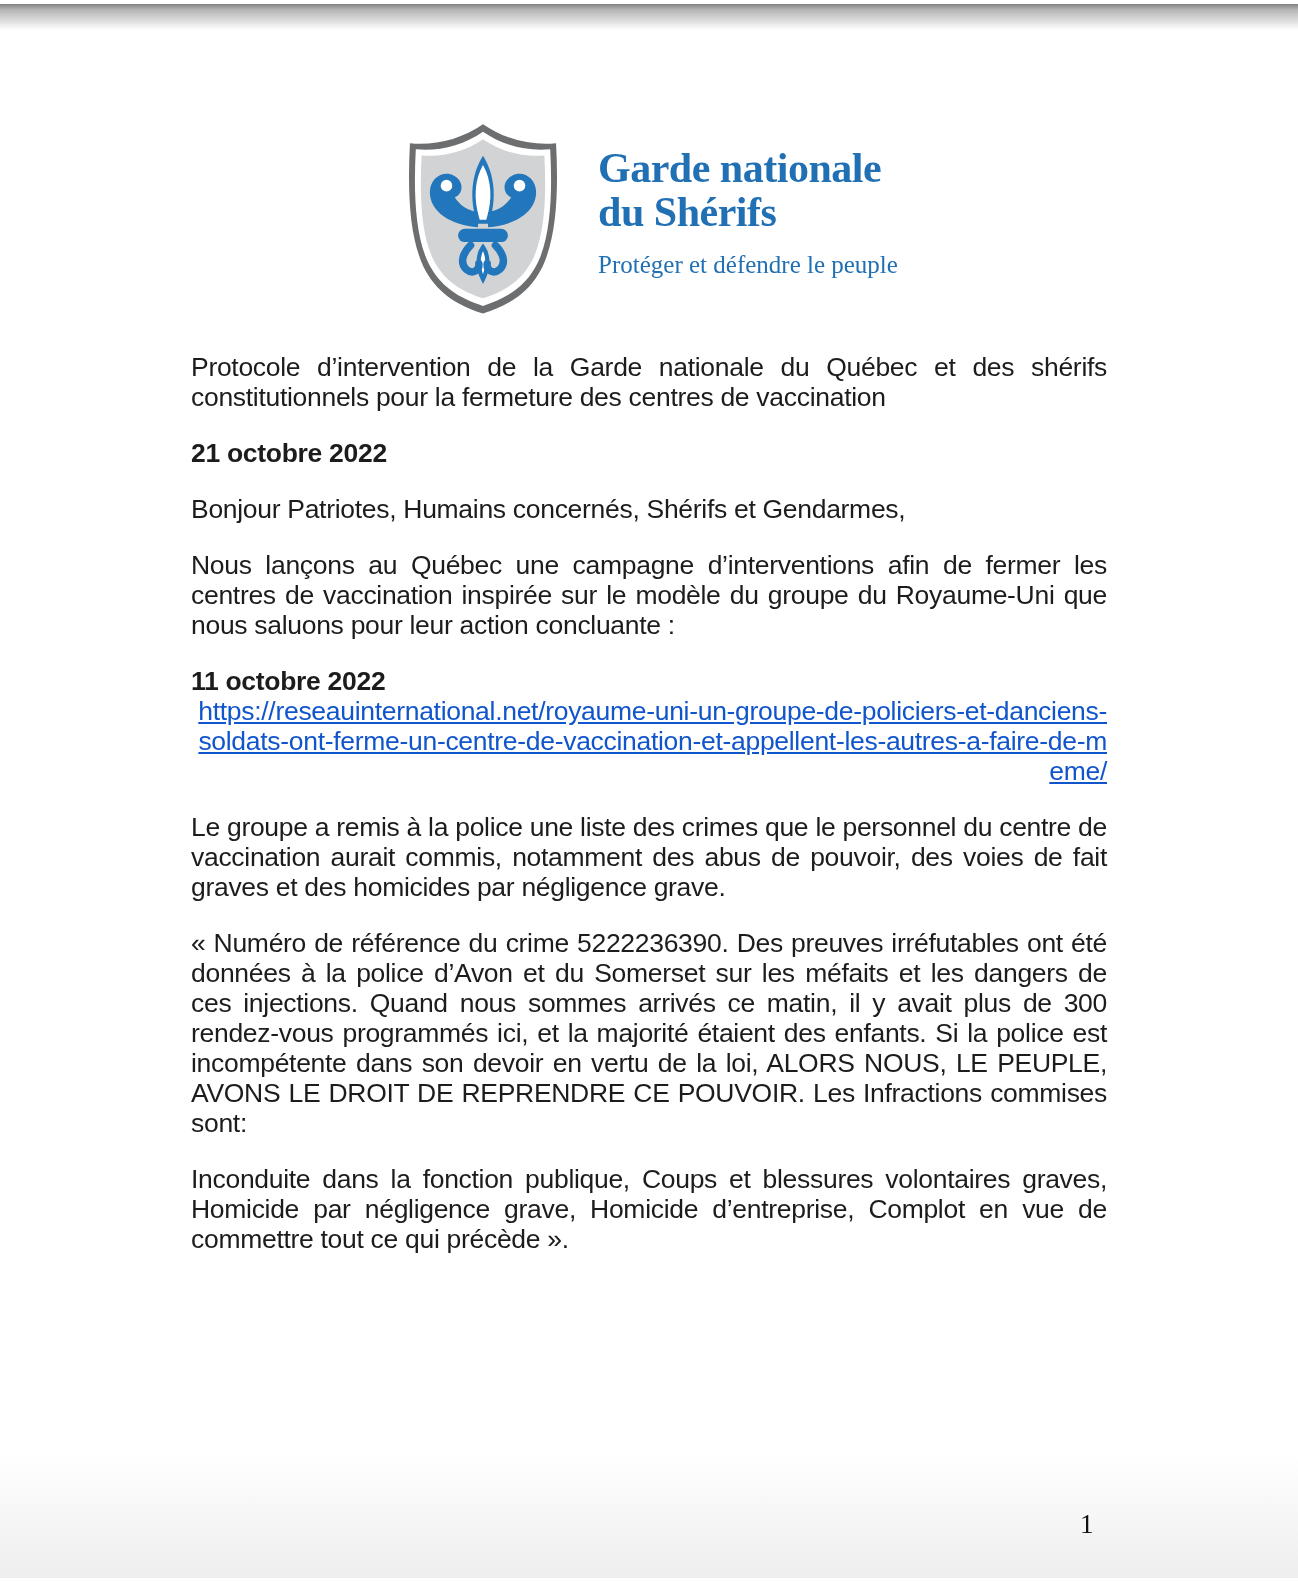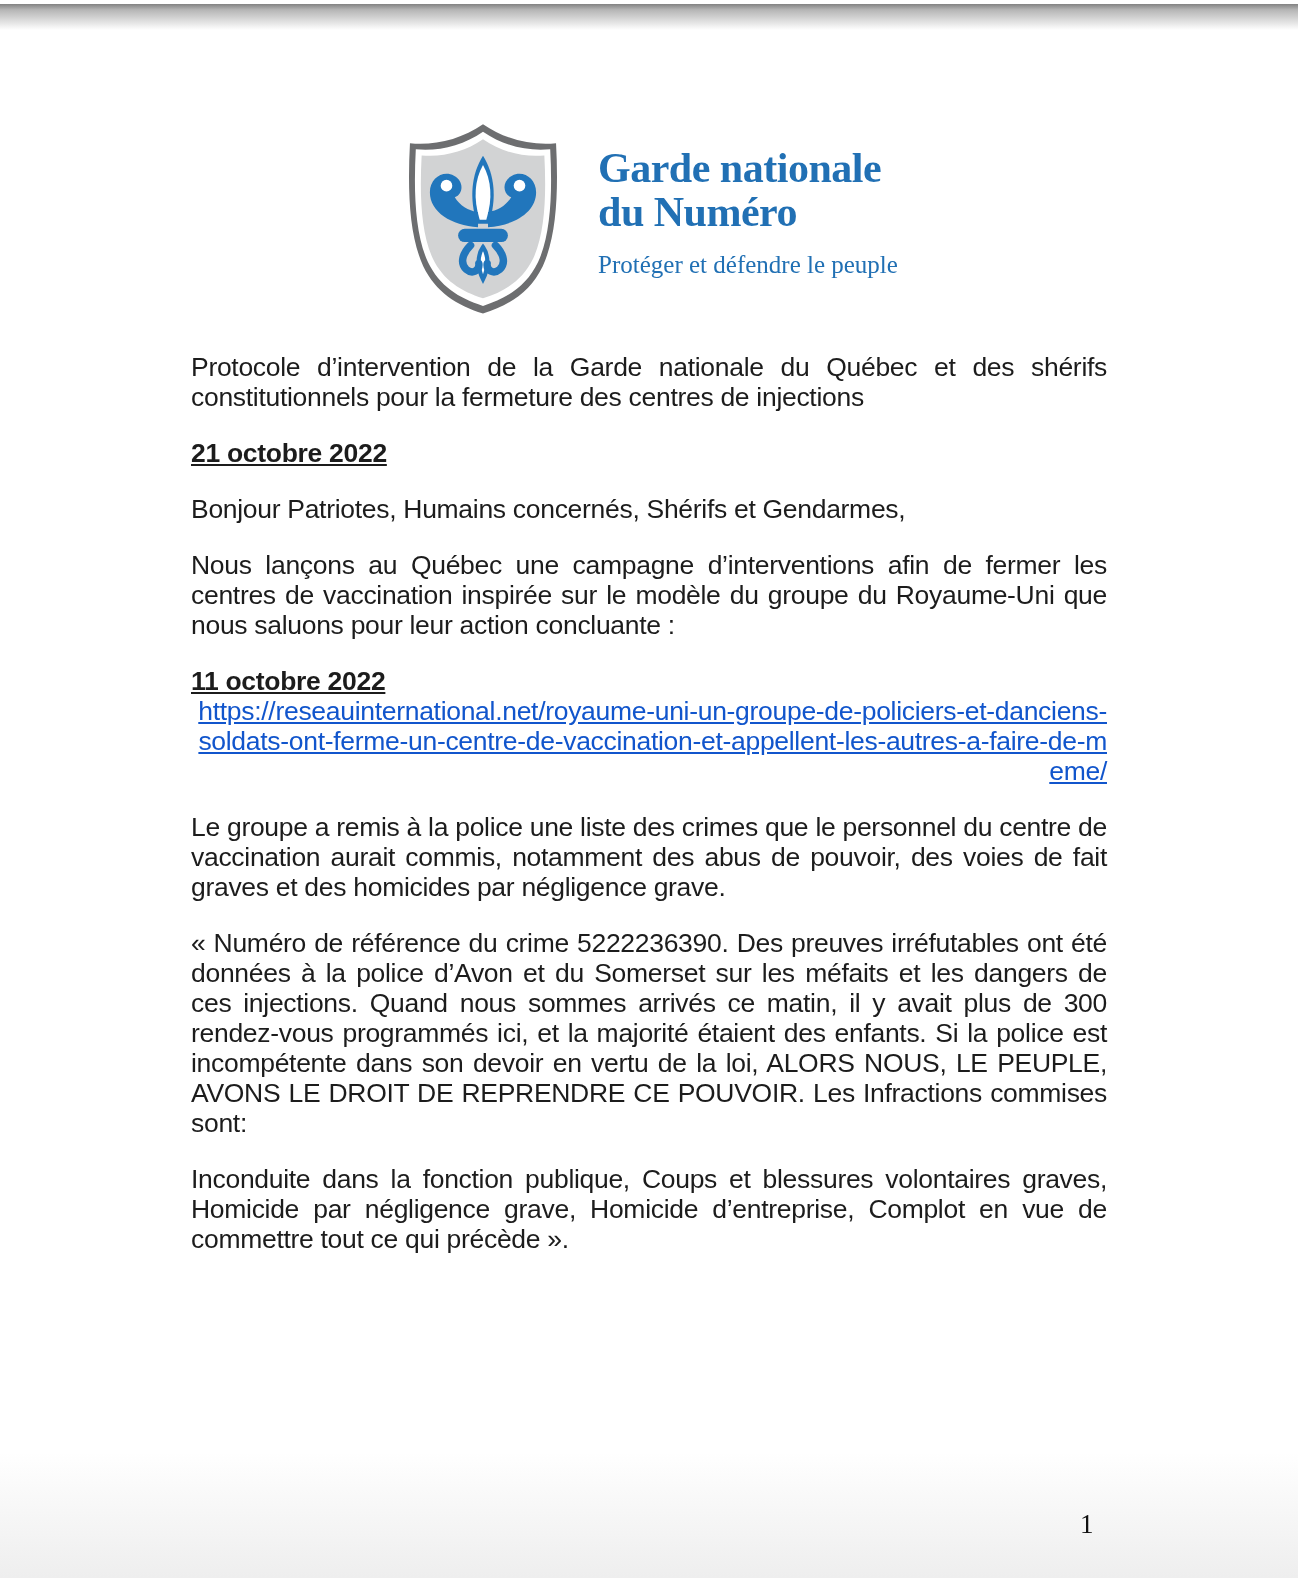--- a/index.html
+++ b/index.html
@@ -44,21 +44,21 @@
     width:916px;
     margin:30px auto 0 auto;
     font-size:26.5px;
     line-height:30px;
     letter-spacing:-0.3px;
   }
   .doc-body p{margin:0 0 26px 0;}
   .just{text-align:justify;}
   .just-all{text-align:justify;text-align-last:justify;}
   .tight{margin-bottom:0 !important;}
-  .bold{font-weight:bold;text-decoration:underline;}
+  .bold{font-weight:bold;}
   .doc-link{
     color:#1155cc;
     text-decoration:underline;
     overflow-wrap:anywhere;
     word-break:break-all;
   }
   .link-para{text-align:right;}
   
   .page-number{
     position:absolute;
@@ -92,28 +92,28 @@
           <rect x="70" y="138" width="60" height="16" rx="8" fill="#2176bc"></rect>
           <path d="M100,160 C107,170 107,185 100,199 C93,185 93,170 100,160 Z" fill="#ffffff" stroke="#2176bc" stroke-width="5"></path>
           <path d="M85,158 C75,168 72,180 80,187 C87,193 96,189 95,180" fill="none" stroke="#2176bc" stroke-width="9" stroke-linecap="round"></path>
           <path d="M115,158 C125,168 128,180 120,187 C113,193 104,189 105,180" fill="none" stroke="#2176bc" stroke-width="9" stroke-linecap="round"></path>
         </g>
       </svg>
     </div>
     <div class="logo-text">
       <div class="org-name">
         <div>Garde nationale</div>
-        <div>du Numéro</div>
+        <div>du Shérifs</div>
       </div>
       <div class="org-tagline">Protéger et défendre le peuple</div>
     </div>
   </header>
 
   <main class="doc-body">
-    <p class="just">Protocole d’intervention de la Garde nationale du Québec et des shérifs constitutionnels pour la fermeture des centres de injections</p>
+    <p class="just">Protocole d’intervention de la Garde nationale du Québec et des shérifs constitutionnels pour la fermeture des centres de vaccination</p>
     <p class="bold">21 octobre 2022</p>
     <p>Bonjour Patriotes, Humains concernés, Shérifs et Gendarmes,</p>
     <p class="just">Nous lançons au Québec une campagne d’interventions afin de fermer les centres de vaccination inspirée sur le modèle du groupe du Royaume-Uni que nous saluons pour leur action concluante :</p>
     <p class="bold tight">11 octobre 2022</p>
     <p class="link-para"><a class="doc-link" href="#" title="https://reseauinternational.net/royaume-uni-un-groupe-de-policiers-et-danciens-soldats-ont-ferme-un-centre-de-vaccination-et-appellent-les-autres-a-faire-de-meme/">https://reseauinternational.net/royaume-uni-un-groupe-de-policiers-et-danciens-soldats-ont-ferme-un-centre-de-vaccination-et-appellent-les-autres-a-faire-de-meme/</a></p>
     <p class="just">Le groupe a remis à la police une liste des crimes que le personnel du centre de vaccination aurait commis, notamment des abus de pouvoir, des voies de fait graves et des homicides par négligence grave.</p>
     <p class="just">« Numéro de référence du crime 5222236390. Des preuves irréfutables ont été données à la police d’Avon et du Somerset sur les méfaits et les dangers de ces injections. Quand nous sommes arrivés ce matin, il y avait plus de 300 rendez-vous programmés ici, et la majorité étaient des enfants. Si la police est incompétente dans son devoir en vertu de la loi, ALORS NOUS, LE PEUPLE, AVONS LE DROIT DE REPRENDRE CE POUVOIR. Les Infractions commises sont:</p>
     <p class="just">Inconduite dans la fonction publique, Coups et blessures volontaires graves, Homicide par négligence grave, Homicide d’entreprise, Complot en vue de commettre tout ce qui précède ».</p>
   </main>
 

